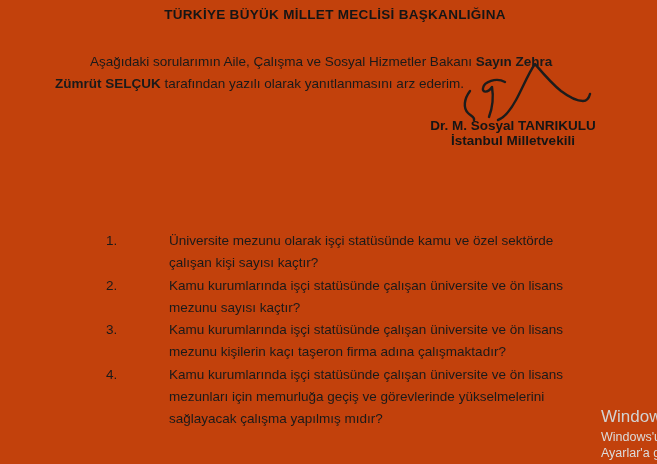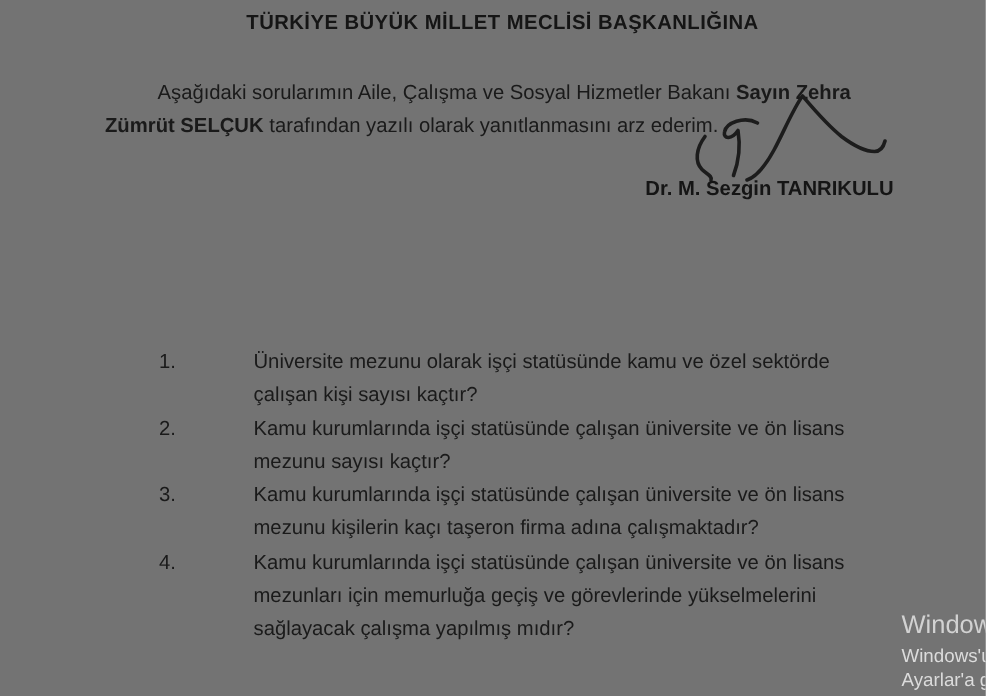--- a/index.html
+++ b/index.html
@@ -7,38 +7,38 @@
   body {
     font-family: "Liberation Sans", sans-serif;
     background: #ffffff;
     color: #1a1a1a;
     overflow: hidden;
     position: relative;
   }
   .page {
     position: absolute;
     inset: 0;
-    background: #737373;
+    background: #c2410c;
     overflow: hidden;
   }
   .doc-title {
     position: absolute;
     top: 7px;
     left: 0;
     width: 670px;
     text-align: center;
     font-size: 13.5px;
     font-weight: bold;
     letter-spacing: 0.3px;
     color: #151515;
   }
   .intro {
     position: absolute;
     top: 51px;
-    left: 70px;
+    left: 55px;
     width: 518px;
     font-size: 13.5px;
     line-height: 22px;
     text-indent: 35px;
     color: #1a1a1a;
   }
   .intro b { font-weight: bold; }
   .signature-svg {
     position: absolute;
     left: 458px;
@@ -101,21 +101,22 @@
 
   <p class="intro"><span>Aşağıdaki sorularımın Aile, Çalışma ve Sosyal Hizmetler Bakanı </span><b>Sayın Zehra Zümrüt SELÇUK</b><span> tarafından yazılı olarak yanıtlanmasını arz ederim.</span></p>
 
   <svg class="signature-svg" viewBox="0 0 140 68" fill="none" stroke="#1c1c1c" stroke-width="2.4" stroke-linecap="round" stroke-linejoin="round">
     <path d="M 12,35 C 6,43 5,52 10,57 C 13,60 17,61 16,64"></path>
     <path d="M 47,26 C 38,21 26,26 25,32 C 24,37 30,37 34,31 C 36,43 34,53 31,61"></path>
     <path d="M 40,64 C 46,62 52,55 58,44 C 64,33 71,16 77,8 C 83,15 93,27 103,35 C 111,41 119,45 125,45 C 129,45 131,42 132,38"></path>
   </svg>
 
   <div class="signer-block">
-    <div>Dr. M. Sezgin TANRIKULU</div>
+    <div>Dr. M. Sosyal TANRIKULU</div>
+    <div>İstanbul Milletvekili</div>
   </div>
 
   <div class="questions">
     <div class="q-row">
       <span class="q-num">1.</span>
       <span class="q-text">Üniversite mezunu olarak işçi statüsünde kamu ve özel sektörde çalışan kişi sayısı kaçtır?</span>
     </div>
     <div class="q-row">
       <span class="q-num">2.</span>
       <span class="q-text">Kamu kurumlarında işçi statüsünde çalışan üniversite ve ön lisans mezunu sayısı kaçtır?</span>

